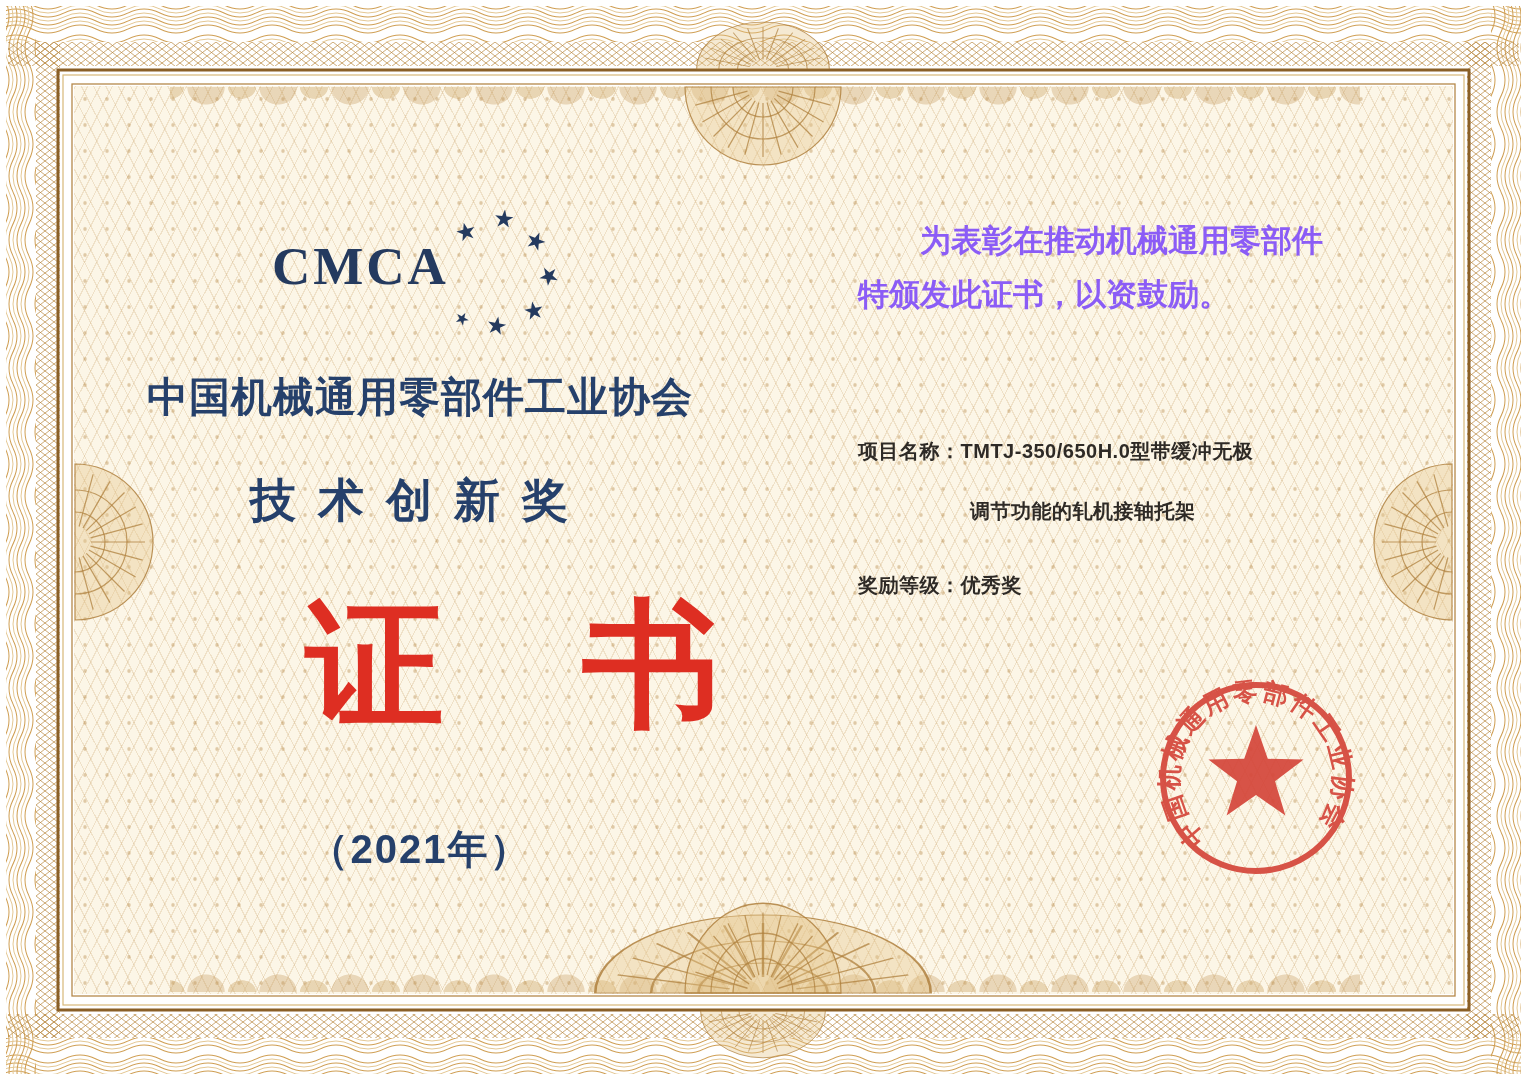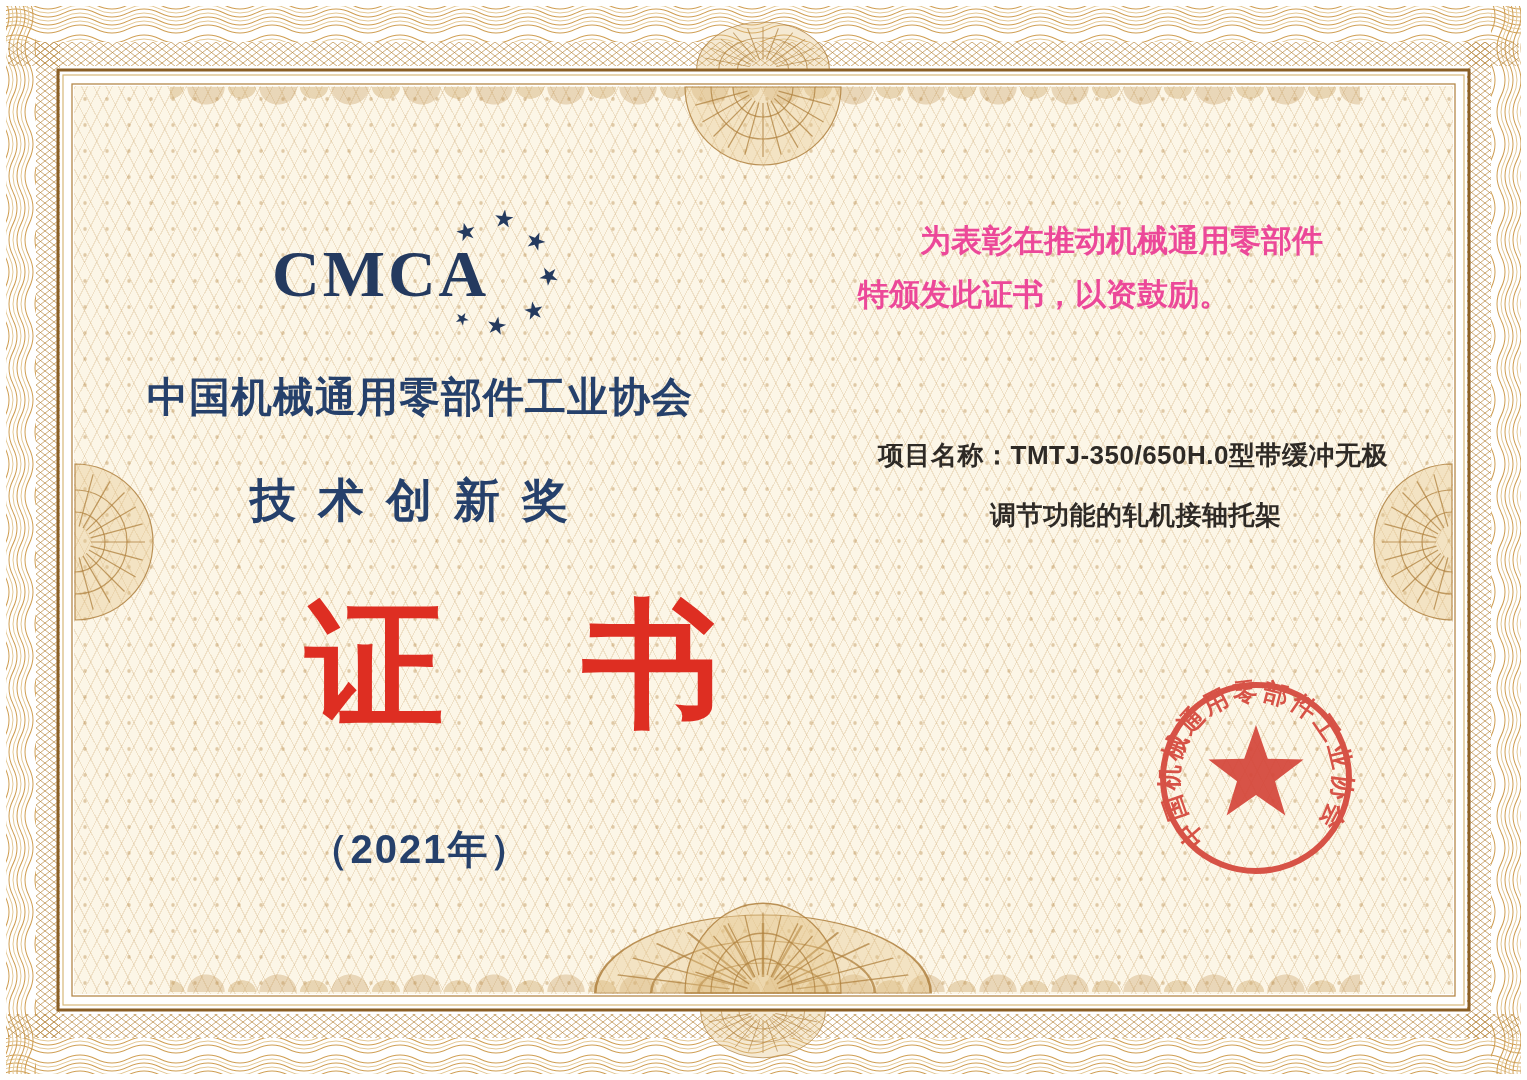--- a/index.html
+++ b/index.html
@@ -28,21 +28,21 @@
     position:absolute;left:170px;top:956px;width:1190px;height:36px;
     background:
       radial-gradient(32px 30px at 50% 100%, rgba(193,148,85,.32) 57%, rgba(193,148,85,0) 60%) 0 100%/72px 36px repeat-x,
       radial-gradient(24px 20px at 50% 100%, rgba(206,168,108,.42) 57%, rgba(206,168,108,0) 60%) 36px 100%/72px 26px repeat-x;
   }
   svg.border-art{position:absolute;left:0;top:0;z-index:2;pointer-events:none;}
   
   .txt{position:absolute;z-index:3;white-space:nowrap;}
   .logo-text{
     left:272px;top:236px;width:230px;
-    font-family:"Liberation Serif",serif;font-weight:bold;font-size:66px;
+    font-family:"Liberation Serif",serif;font-weight:bold;font-size:53px;
     color:#243a5f;letter-spacing:3px;
   }
   .star{
     position:absolute;z-index:3;color:#243a5f;font-size:24px;line-height:1;
     transform:translate(-50%,-50%);
   }
   .s1{left:466px;top:232px;transform:translate(-50%,-50%) rotate(-14deg);}
   .s2{left:504px;top:219px;transform:translate(-50%,-50%) rotate(6deg);}
   .s3{left:536px;top:241px;transform:translate(-50%,-50%) rotate(22deg);}
   .s4{left:549px;top:276px;transform:translate(-50%,-50%) rotate(42deg);}
@@ -60,25 +60,25 @@
   .cert-title{
     left:120px;top:592px;width:600px;text-align:right;
     font-size:138px;font-weight:bold;color:#de2e22;word-spacing:100px;line-height:1.05;
   }
   .year-note{
     left:120px;top:822px;width:600px;text-align:center;
     font-size:40px;font-weight:bold;color:#25406b;letter-spacing:2px;
   }
   .intro{
     left:858px;top:214px;width:520px;
-    font-size:31px;font-weight:bold;color:#ec4899;line-height:54px;
+    font-size:31px;font-weight:bold;color:#8b5cf6;line-height:54px;
   }
   .intro .line-first{text-indent:2em;}
   .field{
-    left:858px;font-size:26px;font-weight:bold;color:#2e2a26;letter-spacing:0.5px;margin-left:20px;
+    left:858px;font-size:20px;font-weight:bold;color:#2e2a26;letter-spacing:0.5px;
   }
   .f-project1{top:438px;}
   .f-project2{top:498px;padding-left:112px;}
   .f-grade{top:572px;}
   .f-winner{top:640px;}
   .cert-no{top:880px;}
   .cert-no .code{font-family:"DejaVu Sans Mono",monospace;letter-spacing:2px;}
   .issue-date{
     left:1166px;top:772px;z-index:5;
     font-size:28px;font-weight:bold;color:#3a352f;letter-spacing:1px;
@@ -166,20 +166,23 @@
     <div class="line-first">为表彰在推动机械通用零部件</div>
     <div>特颁发此证书，以资鼓励。</div>
   </div>
 
   <div class="txt field f-project1">
     <span>项目名称：</span><span>TMTJ-350/650H.0型带缓冲无极</span>
   </div>
   <div class="txt field f-project2">
     <span>调节功能的轧机接轴托架</span>
   </div>
+  <div class="txt field f-grade">
+    <span>奖励等级：</span><span>优秀奖</span>
+  </div>
 
   <svg class="stamp" width="220" height="220" viewBox="0 0 220 220">
     <defs>
       <path id="stampArc" d="M60,170 A78,78 0 1 1 160,170" fill="none"></path>
     </defs>
     <circle cx="110" cy="110" r="93" fill="none" stroke="#d5473b" stroke-width="6"></circle>
     <polygon fill="#d5473b" points="110,57 121.8,90.8 157.6,91.6 129,113.2 139.4,147.5 110,127 80.6,147.5 91,113.2 62.4,91.6 98.2,90.8"></polygon>
     <text font-size="25" font-weight="bold" fill="#d5473b" letter-spacing="3" font-family="Liberation Sans, sans-serif">
       <textPath href="#stampArc">中国机械通用零部件工业协会</textPath>
     </text>

